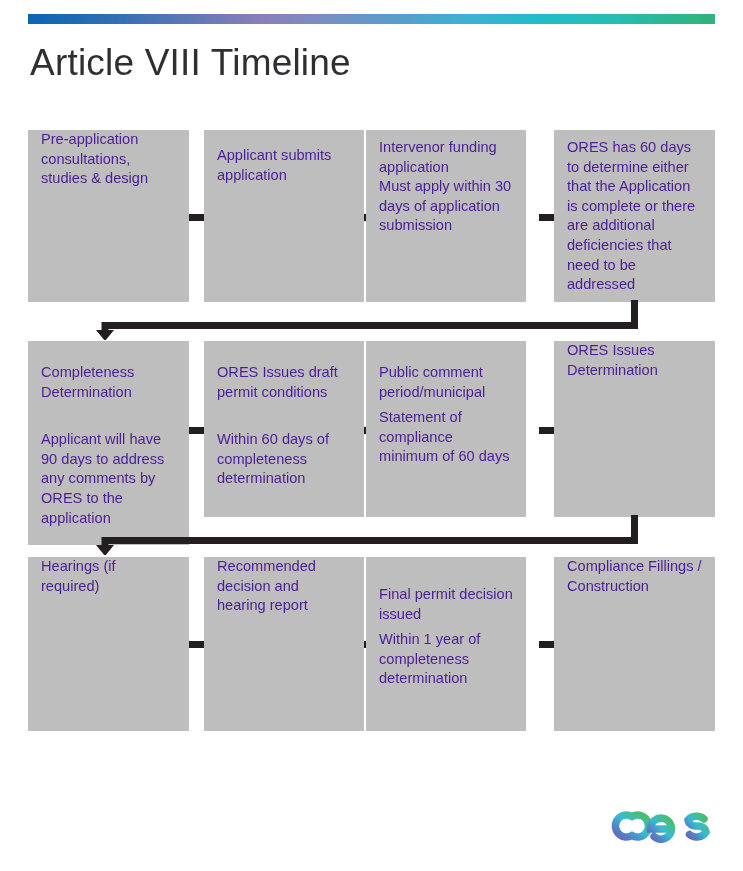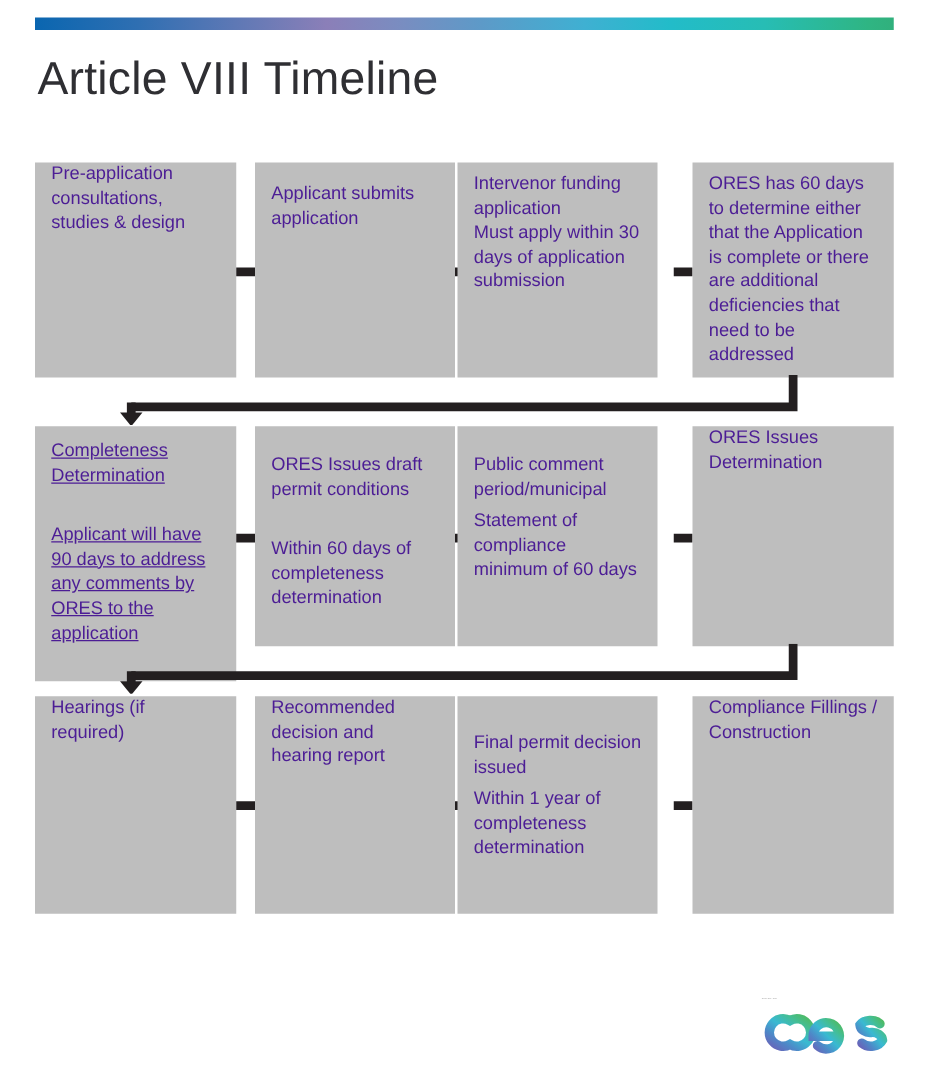--- a/index.html
+++ b/index.html
@@ -165,21 +165,21 @@
 
   <svg class="elbow elbow-0" viewBox="0 0 743 40" preserveAspectRatio="none">
     <path d="M 634.5 0 L 634.5 25.5 L 105 25.5" fill="none" stroke="#231f20" stroke-width="7"></path>
     <path d="M 105 19 L 105 31 L 105 31 Z" fill="none"></path>
     <polygon points="96,30 114,30 105,41" fill="#231f20"></polygon>
     <rect x="101.5" y="22" width="7" height="10" fill="#231f20"></rect>
   </svg>
 
   <div class="row row-1">
 
-    <div class="node col-0 valign-top" style="height:204px; padding-top:11px;text-decoration:underline;">
+    <div class="node col-0 valign-top" style="height:204px; padding-top:22px;">
       <p class="para">Completeness Determination</p>
       <p class="para">Applicant will have 90 days to address any comments by ORES to the application</p>
     </div>
 
     <div class="dash" style="left:189px; top:86px;"></div>
 
     <div class="node col-1 valign-top" style="height:176px; padding-top:22px;">
       <p class="para">ORES Issues draft permit conditions</p>
       <p class="para">Within 60 days of completeness determination</p>
     </div>

